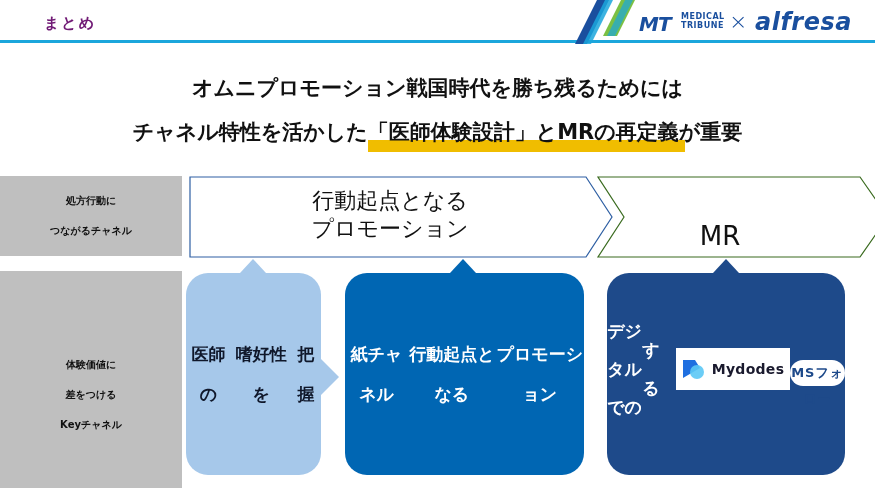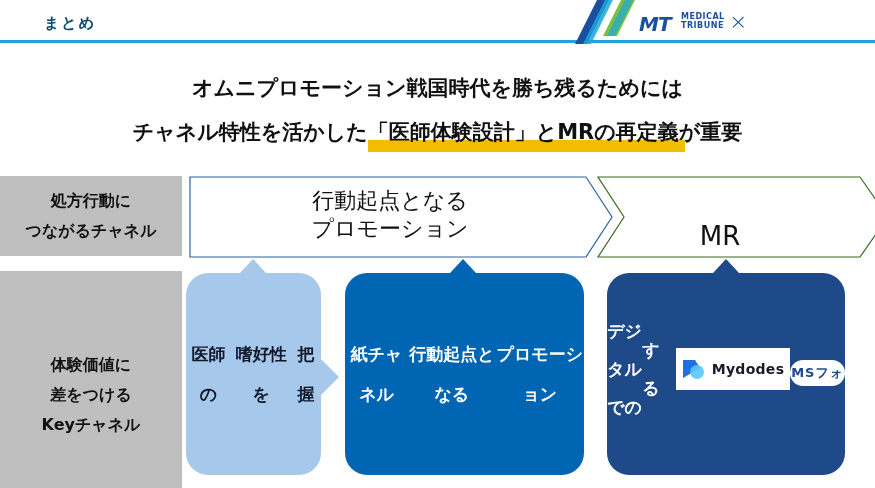--- a/index.html
+++ b/index.html
@@ -1,36 +1,36 @@
 <!DOCTYPE html>
 <html><head>
 <meta charset="utf-8">
 <style>
   * { margin: 0; padding: 0; box-sizing: border-box; }
   html, body { width: 875px; height: 488px; background: #ffffff; overflow: hidden; }
   body { position: relative; font-family: "DejaVu Sans", "Liberation Sans", sans-serif; color: #111; }
 
-  .header-title { position: absolute; left: 44px; top: 14px; font-size: 15px; font-weight: bold; letter-spacing: 2px; color: #0c4a6e; }
+  .header-title { position: absolute; left: 44px; top: 14px; font-size: 15px; font-weight: bold; letter-spacing: 2px; color: #701a75; }
   .header-rule { position: absolute; left: 0; top: 40px; width: 875px; height: 3px; background: #1ba6dc; }
 
   .logo { position: absolute; left: 575px; top: 0; width: 300px; height: 44px; }
   .logo svg { position: absolute; left: 0; top: 0; }
   .logo-mt { position: absolute; left: 64px; top: 12px; font-size: 20px; font-weight: bold; font-style: italic; color: #1a4f9e; letter-spacing: -1px; }
   .logo-medical { position: absolute; left: 106px; top: 12px; font-size: 8px; font-weight: bold; line-height: 9px; color: #1a4f9e; letter-spacing: 0.5px; }
   .logo-x { position: absolute; left: 154px; top: 9px; font-size: 22px; color: #1a4f9e; font-weight: 300; }
   .logo-alfresa { position: absolute; left: 180px; top: 8px; font-size: 24px; font-weight: bold; font-style: italic; color: #1a4f9e; letter-spacing: 0.5px; }
 
   .headline { position: absolute; left: 0; width: 875px; text-align: center; font-size: 21px; font-weight: bold; color: #111; }
   .headline.l1 { top: 74px; }
   .headline.l2 { top: 118px; }
   .hl-mark { position: relative; display: inline-block; }
   .hl-mark::after { content: ""; position: absolute; left: 0; right: -6px; bottom: -6px; height: 12px; background: #f0bd00; z-index: -1; }
   .hl-wrap { position: relative; z-index: 0; }
 
-  .label-box { position: absolute; background: #bfbfbf; color: #111; font-size: 16px; font-weight: bold; text-align: center; display: flex; flex-direction: column; justify-content: center; align-items: center; line-height: 30px; }
+  .label-box { position: absolute; background: #bfbfbf; color: #111; font-size: 10px; font-weight: bold; text-align: center; display: flex; flex-direction: column; justify-content: center; align-items: center; line-height: 30px; }
   .label-1 { left: 0; top: 176px; width: 182px; height: 80px; }
   .label-2 { left: 0; top: 271px; width: 182px; height: 261px; padding-bottom: 14px; }
 
   .chevron { position: absolute; }
   .chev-text { position: absolute; text-align: center; font-size: 22px; color: #111; line-height: 28px; }
 
   .bubble { position: absolute; border-radius: 22px; display: flex; justify-content: center; align-items: center; text-align: center; font-weight: bold; }
   .bubble::before { content: ""; position: absolute; top: -14px; width: 0; height: 0; border-left: 13px solid transparent; border-right: 13px solid transparent; border-bottom: 14px solid; }
   .b1 { left: 186px; top: 273px; width: 135px; height: 202px; background: #a6c8ea; color: #0f172a; font-size: 17px; line-height: 40px; }
   .b1::before { left: 54px; border-bottom-color: #a6c8ea; }
@@ -57,20 +57,21 @@
     <polygon points="30,0 38,0 16,44 8,44" fill="#1ba6dc" opacity="0.85"></polygon>
     <polygon points="46,0 60,0 42,36 28,36" fill="#7cc043"></polygon>
     <polygon points="50,0 58,0 40,36 32,36" fill="#1ba6dc" opacity="0.7"></polygon>
   </svg>
   <span class="logo-mt">MT</span>
   <span class="logo-medical">
     <span>MEDICAL</span><br>
     <span>TRIBUNE</span>
   </span>
   <span class="logo-x">×</span>
+  <span class="logo-alfresa">alfresa</span>
 </div>
 
 <div class="headline l1">オムニプロモーション戦国時代を勝ち残るためには</div>
 <div class="headline l2">
   <span>チャネル特性を活かした</span><span class="hl-wrap"><span class="hl-mark">「医師体験設計」とMRの再定義</span></span><span>が重要</span>
 </div>
 
 <div class="label-box label-1">
   <span>処方行動に</span>
   <span>つながるチャネル</span>

